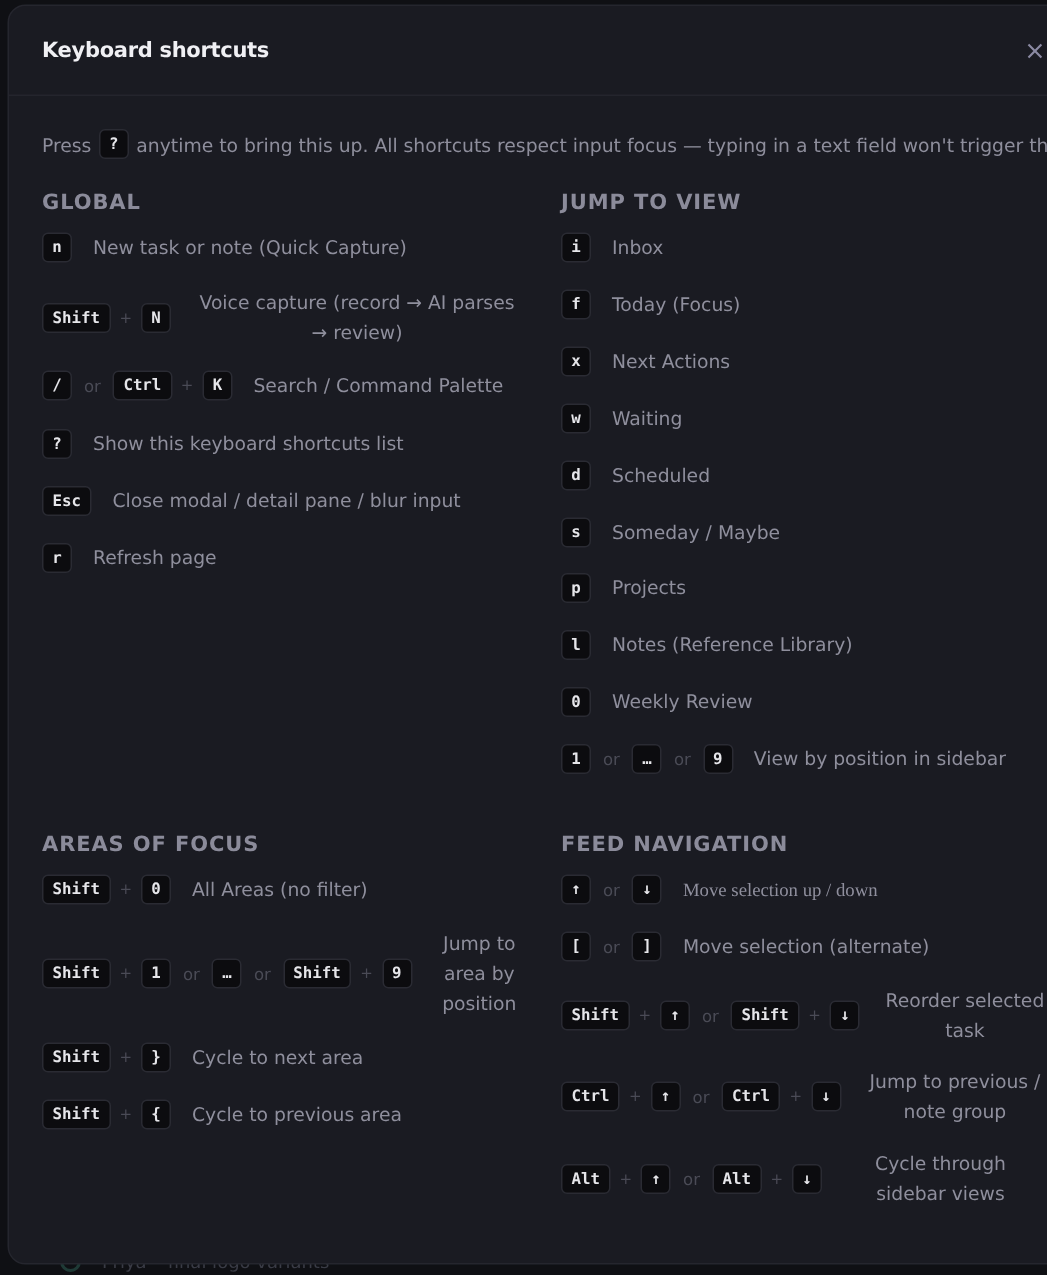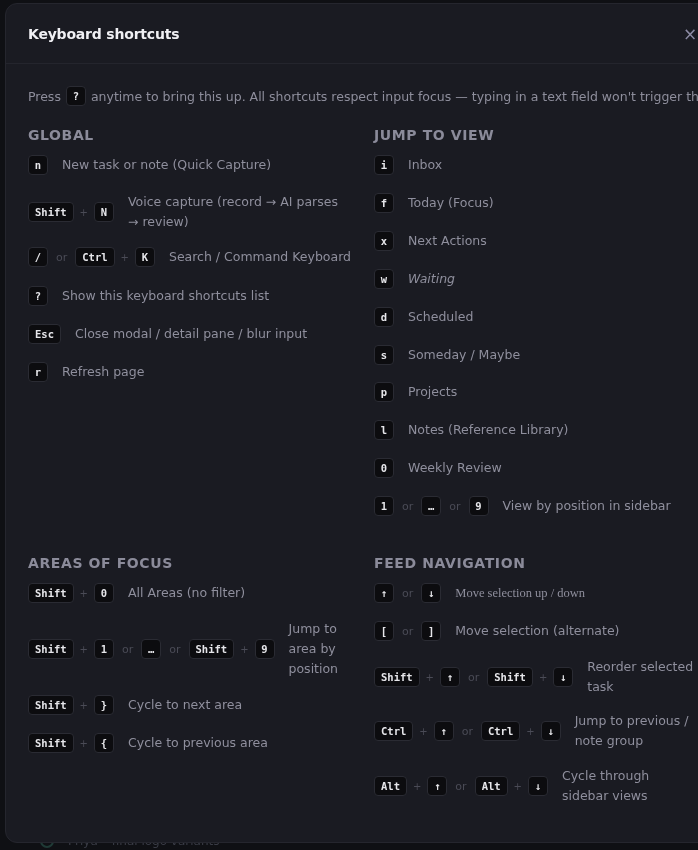--- a/index.html
+++ b/index.html
@@ -98,20 +98,21 @@
     }
     .keys {
       display: flex; align-items: center;
       flex-shrink: 0;
     }
     .desc {
       color: #8f8f9d;
       font-size: 12.5px;
       line-height: 20px;
       margin-left: 14px;
+      text-align: center;
     }
   </style>
 </head>
 <body>
 
 <div class="backdrop-row">
   <span class="circle"></span>
   <span>Priya</span>
   <span>final logo variants</span>
 </div>
@@ -147,21 +148,21 @@
         <span class="desc" style="max-width: 220px;">Voice capture (record → AI parses → review)</span>
       </div>
       <div class="row" style="left: 22px; top: 233px; height: 40px;">
         <div class="keys">
           <span class="kbd">/</span>
           <span class="sep or">or</span>
           <span class="kbd wide">Ctrl</span>
           <span class="sep">+</span>
           <span class="kbd">K</span>
         </div>
-        <span class="desc" style="max-width: 200px;">Search / Command Keyboard</span>
+        <span class="desc" style="max-width: 200px;">Search / Command Palette</span>
       </div>
       <div class="row" style="left: 22px; top: 272px; height: 40px;">
         <div class="keys">
           <span class="kbd">?</span>
         </div>
         <span class="desc" style="max-width: 260px;">Show this keyboard shortcuts list</span>
       </div>
       <div class="row" style="left: 22px; top: 310px; height: 40px;">
         <div class="keys">
           <span class="kbd wide">Esc</span>
@@ -195,21 +196,21 @@
       <div class="row" style="left: 368px; top: 217px; height: 40px;">
         <div class="keys">
           <span class="kbd">x</span>
         </div>
         <span class="desc" style="max-width: 260px;">Next Actions</span>
       </div>
       <div class="row" style="left: 368px; top: 255px; height: 40px;">
         <div class="keys">
           <span class="kbd">w</span>
         </div>
-        <span class="desc" style="max-width: 260px; font-style: italic;">Waiting</span>
+        <span class="desc" style="max-width: 260px;">Waiting</span>
       </div>
       <div class="row" style="left: 368px; top: 293px; height: 40px;">
         <div class="keys">
           <span class="kbd">d</span>
         </div>
         <span class="desc" style="max-width: 260px;">Scheduled</span>
       </div>
       <div class="row" style="left: 368px; top: 331px; height: 40px;">
         <div class="keys">
           <span class="kbd">s</span>

